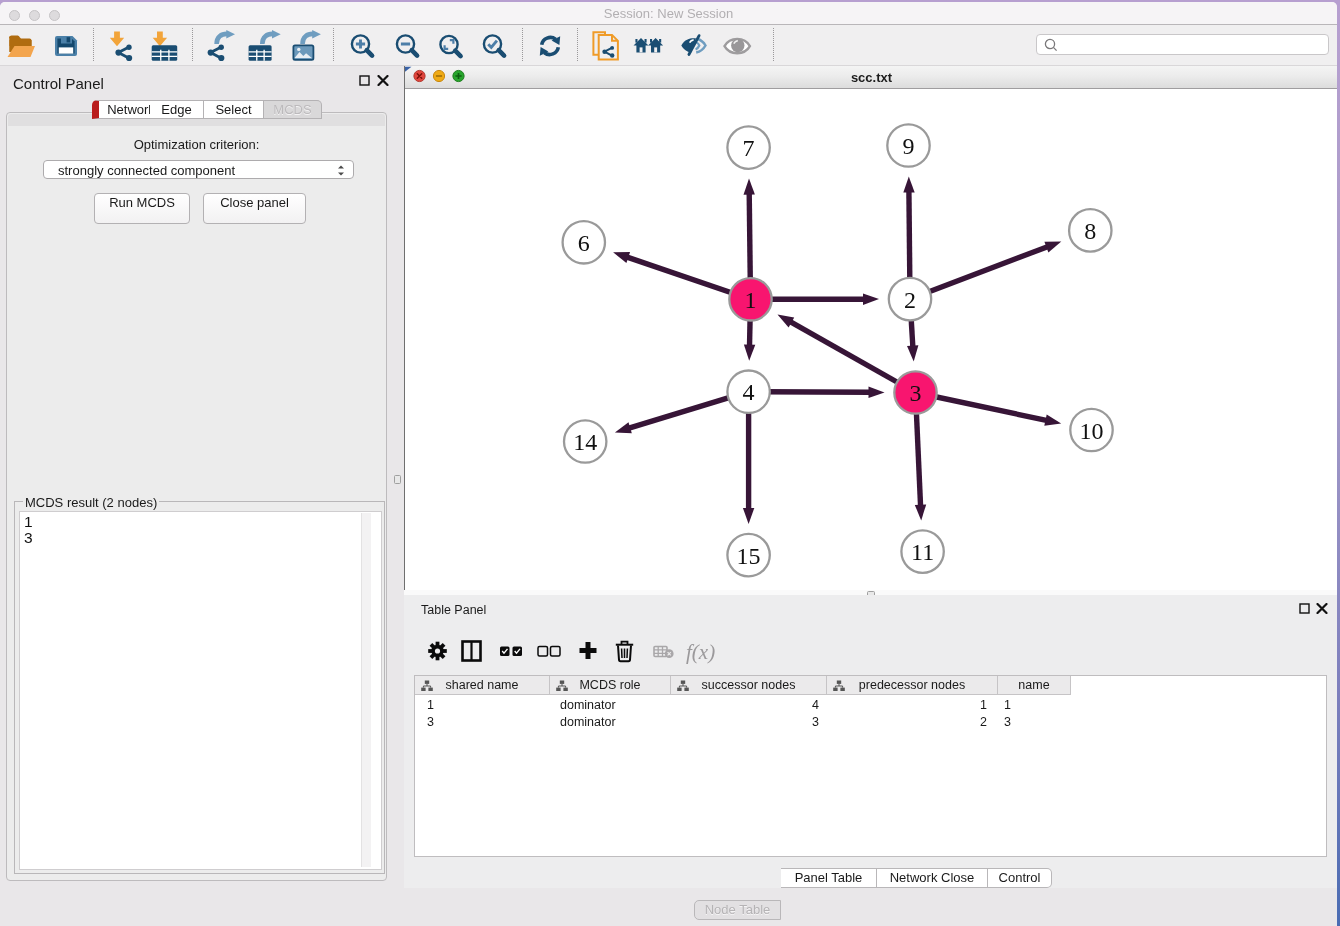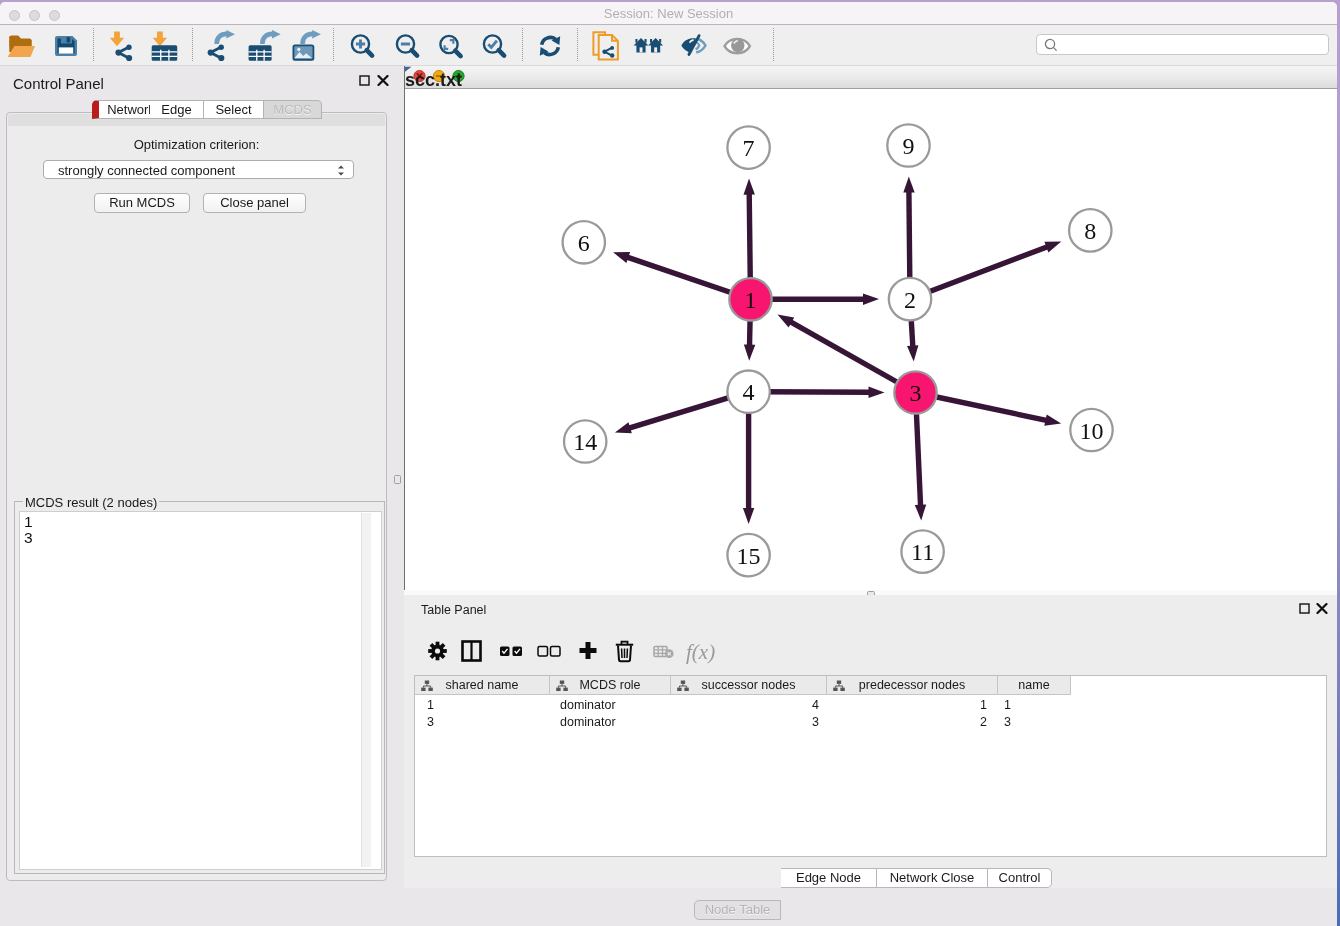--- a/index.html
+++ b/index.html
@@ -29,40 +29,40 @@
   #cp-tabstrip{position:absolute;left:1px;top:1px;width:377px;height:12px;
       background:#e0dfe0;border-radius:3px 3px 0 0;}
   .tab{position:absolute;top:34px;height:19px;box-sizing:border-box;
       background:#fff;border:1px solid #b4b2b4;border-left:none;
       font-size:13px;color:#1a1a1a;text-align:center;line-height:18px;}
   #optlabel{position:absolute;left:0;top:24px;width:379px;text-align:center;
       font-size:13px;color:#1a1a1a;}
   #optselect{position:absolute;left:36px;top:47px;width:311px;height:19px;
       background:#fff;border:1px solid #adabad;border-radius:4px;box-sizing:border-box;}
   #optselect span{position:absolute;left:14px;top:2px;font-size:13px;color:#1a1a1a;}
-  .btn{position:absolute;top:80px;height:20px;box-sizing:border-box;
+  .btn{position:absolute;top:80px;height:31px;box-sizing:border-box;
       background:linear-gradient(180deg,#ffffff,#f2f1f2);border:1px solid #b3b1b3;border-radius:4px;
       font-size:13px;color:#1a1a1a;text-align:center;line-height:18px;}
   #fieldset{position:absolute;left:7px;top:388px;width:369px;height:371px;
       border:1px solid #b9b7b9;}
   #fieldset-label{position:absolute;left:8px;top:-7px;background:#ececec;
       padding:0 2px;font-size:13px;color:#1a1a1a;}
   #resultbox{position:absolute;left:4px;top:9px;width:361px;height:357px;
       background:#fff;border:1px solid #cfcdcf;}
   #resultbox .scroll{position:absolute;left:341px;top:1px;width:9px;height:354px;
       background:#f3f2f3;border-left:1px solid #e3e2e3;}
   #resultbox .txt{position:absolute;left:4px;top:2px;font-size:15.5px;color:#111;line-height:16.2px;}
   
   #netwin{position:absolute;left:404px;top:64px;width:933px;height:524px;
       background:#fff;border-left:1px solid #6f6f6f;}
   #nettitle{position:absolute;left:0;top:0;width:100%;height:22px;
       background:linear-gradient(180deg,#f4f4f4 0%,#ececec 45%,#dcdcdc 100%);
       border-bottom:1px solid #9f9d9f;}
-  #nettitle .t{position:absolute;top:4px;left:0;width:100%;text-align:left;
-      font-size:18px;font-weight:bold;color:#1c1c1c;}
+  #nettitle .t{position:absolute;top:4px;left:0;width:100%;text-align:center;
+      font-size:13px;font-weight:bold;color:#1c1c1c;}
   #graph{position:absolute;left:0;top:21px;}
   
   #tpanel{position:absolute;left:404px;top:593px;width:933px;height:293px;background:#ededee;}
   #tpanel-title{position:absolute;left:17px;top:8px;font-size:12.5px;color:#1b1b1b;}
   #ttool{position:absolute;left:0;top:35px;width:100%;height:40px;}
   #tableblock{position:absolute;left:10px;top:80px;width:913px;height:182px;
       background:#fff;border:1px solid #bfbdbf;box-sizing:border-box;}
   .thead{position:absolute;left:0;top:0;height:19px;background:#ebeaeb;
       border-right:1px solid #c6c4c6;border-bottom:1px solid #c6c4c6;box-sizing:border-box;
       font-size:12.5px;color:#1a1a1a;text-align:center;line-height:19px;}
@@ -430,21 +430,21 @@
       <div class="tcell" style="left:256px;top:21px;width:148px;text-align:right;">4</div>
       <div class="tcell" style="left:412px;top:21px;width:160px;text-align:right;">1</div>
       <div class="tcell" style="left:589px;top:21px;">1</div>
       <div class="tcell" style="left:12px;top:38px;">3</div>
       <div class="tcell" style="left:145px;top:38px;">dominator</div>
       <div class="tcell" style="left:256px;top:38px;width:148px;text-align:right;">3</div>
       <div class="tcell" style="left:412px;top:38px;width:160px;text-align:right;">2</div>
       <div class="tcell" style="left:589px;top:38px;">3</div>
     </div>
     <div class="btab" style="left:290px;width:87px;border-radius:5px 0 0 5px;background:#e2e0e2;color:#b5b3b5;text-shadow:0 1px 0 #f6f5f6;margin-top:32px;">Node Table</div>
-    <div class="btab" style="left:377px;width:96px;border-left:none;">Edge Node</div>
+    <div class="btab" style="left:377px;width:96px;border-left:none;">Panel Table</div>
     <div class="btab" style="left:473px;width:111px;border-left:none;">Network Close</div>
     <div class="btab" style="left:584px;width:64px;border-left:none;border-radius:0 5px 5px 0;">Control</div>
   </div>
 
 </div>
 <svg width="0" height="0" style="position:absolute;">
     <defs>
 <g id="hier">
         <rect x="3.8" y="0.5" width="4.4" height="3.4" fill="#555"></rect>
         <rect x="0.2" y="7.6" width="4.4" height="3.4" fill="#555"></rect>

